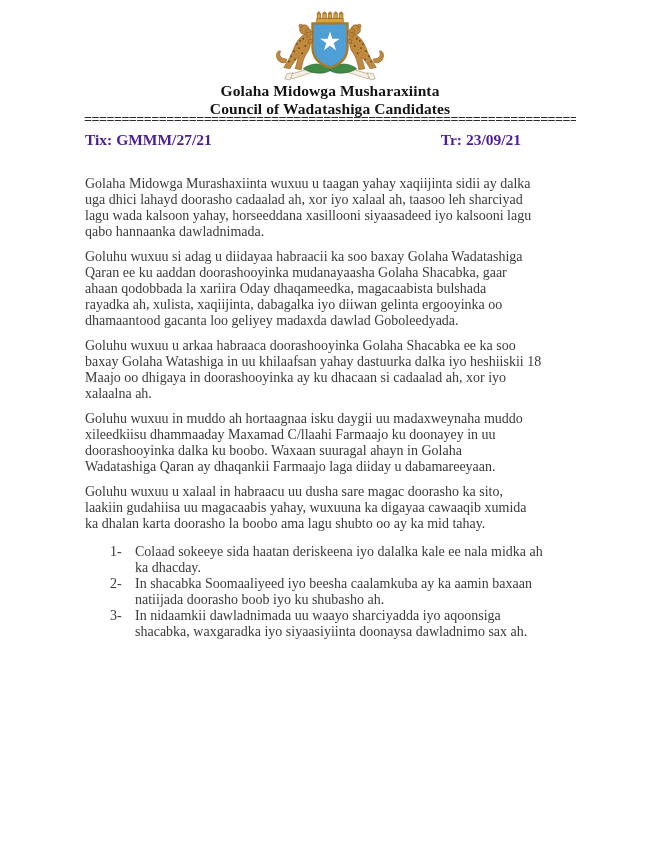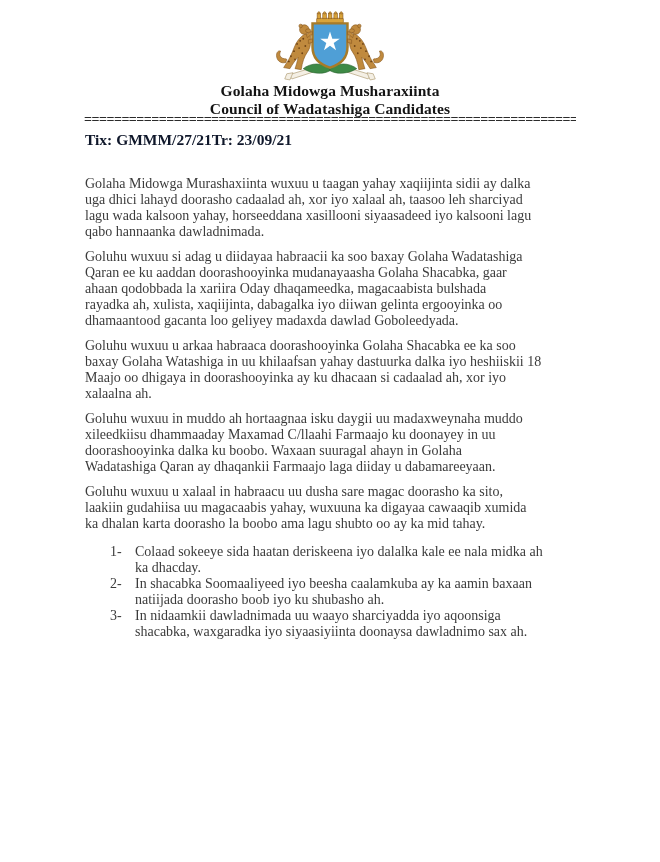--- a/index.html
+++ b/index.html
@@ -20,24 +20,24 @@
     font-weight:bold; font-size:15.5px; line-height:18px; color:#141414;
     letter-spacing:0.1px;
   }
   .separator {
     position:absolute; top:112px; left:84px; width:494px; height:16px;
     overflow:hidden; white-space:nowrap; font-weight:bold; font-size:14px;
     letter-spacing:-0.5px; color:#2b2b2b;
   }
   .ref-row {
     position:absolute; top:131px; left:85px; width:494px;
-    display:flex; justify-content:flex-start;
-    font-weight:bold; font-size:15.5px; color:#0f172a;
+    display:flex; justify-content:space-between;
+    font-weight:bold; font-size:15.5px; color:#4c1d95;
   }
-  .ref-right { margin-right:24px; }
+  .ref-right { margin-right:58px; }
   .content {
     position:absolute; top:176px; left:85px; width:515px;
     font-size:14px; line-height:16px; color:#3b3b3b;
   }
   .para { margin:0 0 9px 0; white-space:pre-line; }
   .numbered-list { margin-top:12px; }
   .list-item { display:flex; padding-left:25px; }
   .list-marker { flex:0 0 25px; }
   .list-text { white-space:pre-line; }
 </style>

